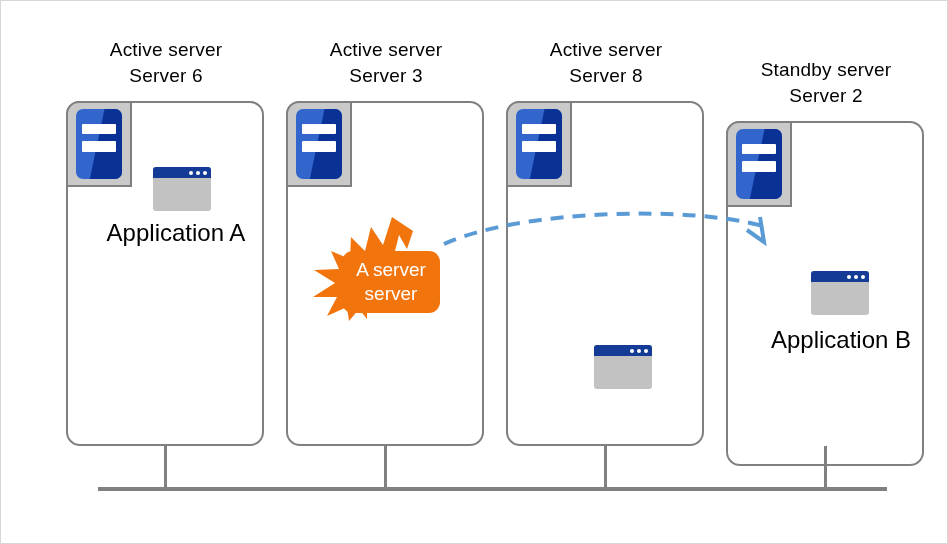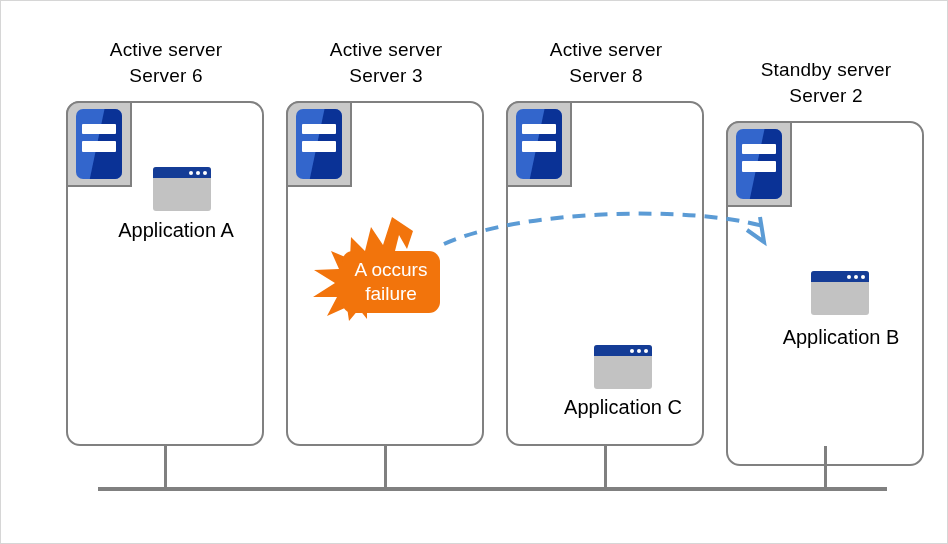--- a/index.html
+++ b/index.html
@@ -127,21 +127,21 @@
     height: 4px;
     border-radius: 50%;
     background: #ffffff;
   }
   .app .d1 { right: 18px; }
   .app .d2 { right: 11px; }
   .app .d3 { right: 4px; }
   .app-label {
     position: absolute;
     white-space: nowrap;
-    font-size: 20px;
+    font-size: 24px;
     color: #000000;
     text-align: center;
   }
 
   .burst-wrap {
     position: absolute;
     left: 294px;
     top: 214px;
     width: 160px;
     height: 110px;
@@ -232,21 +232,20 @@
         <div class="bar b2"></div>
       </div>
     </div>
     <div class="app" style="left:88px; top:344px;">
       <div class="win"></div>
       <div class="tbar"></div>
       <div class="dot d1"></div>
       <div class="dot d2"></div>
       <div class="dot d3"></div>
     </div>
-    <div class="app-label" style="left:-3px; top:395px; width:240px;">Application  C</div>
   </div>
 
   <div class="server-col" style="left:725px;margin-top:20px;">
     <div class="title">
       <span>Standby server</span>
       <span class="l2">Server 2</span>
     </div>
     <div class="box"></div>
     <div class="srv-icon">
       <div class="chip">
@@ -271,22 +270,22 @@
   <div class="connector" style="left:823px; top:445px; height:43px;"></div>
   <div class="bus"></div>
 
   <div class="burst-wrap">
     <svg class="burst" width="160" height="110" viewBox="0 0 160 110">
       <polygon fill="#f2740c" points="
         97,2 88,30 76,12 70,36 56,22 55,44 36,36 44,54 19,55 40,68 18,82 42,82 32,101
         52,92 54,106 64,94 72,104 72,40 99,40 104,20 112,34 118,16"></polygon>
     </svg>
     <div class="failure-badge">
-      <span>A occurs</span>
-      <span>failure</span>
+      <span>A server</span>
+      <span>server</span>
     </div>
   </div>
 
   <svg class="arrow-svg" width="948" height="544" viewBox="0 0 948 544">
     <path d="M 443 243 C 520 208, 690 205, 762 225" fill="none" stroke="#5b9bd5" stroke-width="4" stroke-dasharray="13 9" stroke-linecap="butt"></path>
     <path d="M 746 229 L 763 241 L 759 216" fill="none" stroke="#5b9bd5" stroke-width="4" stroke-linejoin="miter" stroke-linecap="butt"></path>
   </svg>
 
 </div>
 

